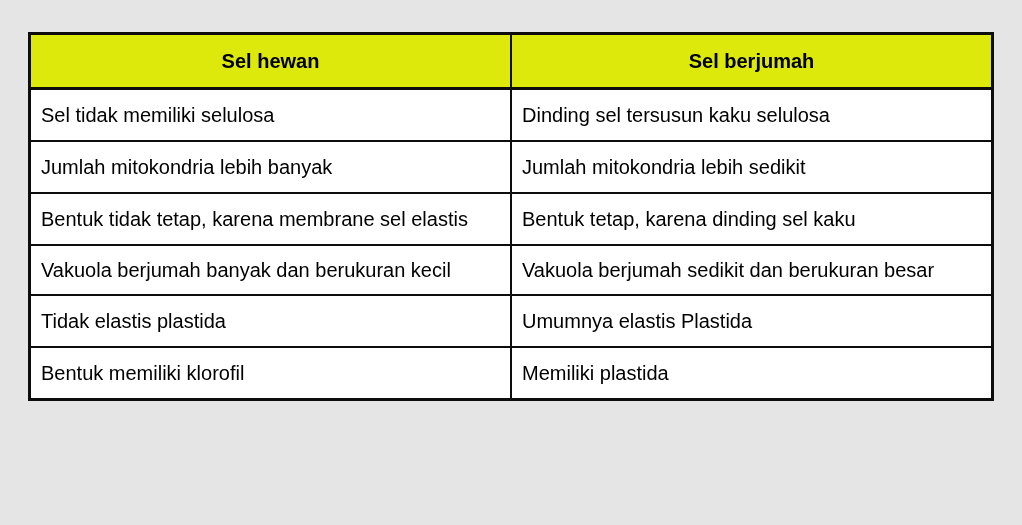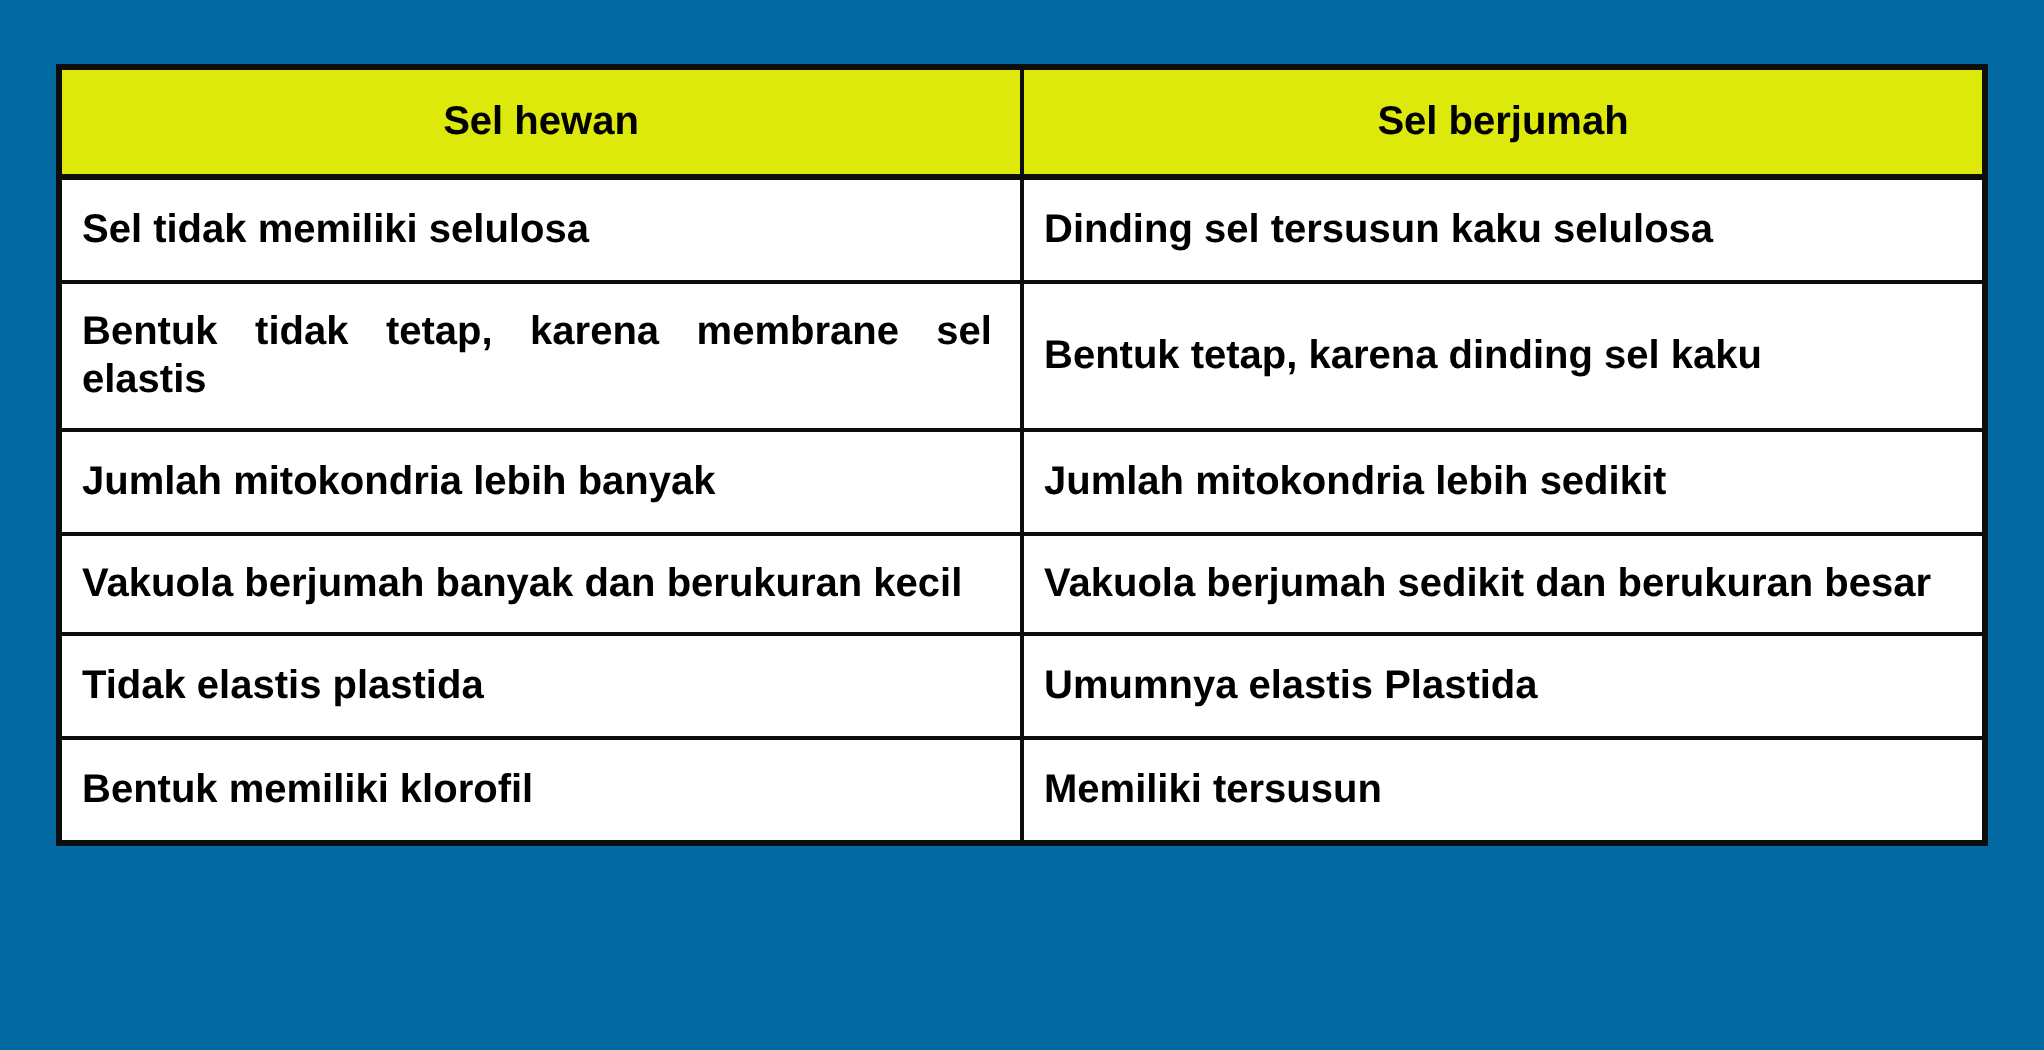--- a/index.html
+++ b/index.html
@@ -8,21 +8,21 @@
     background: #ffffff;
     width: 1022px;
     height: 525px;
     font-family: "Liberation Sans", "DejaVu Sans", sans-serif;
     overflow: hidden;
   }
   .page {
     position: relative;
     width: 1022px;
     height: 525px;
-    background: #0369a1;
+    background: #e5e5e5;
   }
   .table-wrap {
     position: absolute;
     left: 28px;
     top: 32px;
     width: 966px;
   }
   table.compare-table {
     width: 100%;
     border-collapse: collapse;
@@ -38,21 +38,21 @@
   table.compare-table th {
     height: 48px;
     font-size: 20px;
     font-weight: bold;
     text-align: center;
     padding: 2px 10px;
     border-bottom-width: 3px;
   }
   table.compare-table td {
     font-size: 20px;
-    font-weight: bold;
+    font-weight: normal;
     line-height: 24px;
     padding: 12px 14px 12px 10px;
     text-align: justify;
     text-justify: inter-word;
     background: #ffffff;
   }
   td.single { height: 26px; }
 </style>
 </head>
 <body>
@@ -65,35 +65,35 @@
           <th class="hdr" style="background: rgb(220, 233, 10);">Sel hewan</th>
           <th class="hdr" style="background: rgb(220, 233, 10);">Sel berjumah</th>
         </tr>
       </thead>
       <tbody>
         <tr>
           <td class="single">Sel tidak memiliki selulosa</td>
           <td class="single">Dinding sel tersusun kaku selulosa</td>
         </tr>
         <tr>
+          <td class="single">Jumlah mitokondria lebih banyak</td>
+          <td class="single">Jumlah mitokondria lebih sedikit</td>
+        </tr>
+        <tr>
           <td>Bentuk tidak tetap, karena membrane sel elastis</td>
           <td class="single">Bentuk tetap, karena dinding sel kaku</td>
-        </tr>
-        <tr>
-          <td class="single">Jumlah mitokondria lebih banyak</td>
-          <td class="single">Jumlah mitokondria lebih sedikit</td>
         </tr>
         <tr>
           <td>Vakuola berjumah banyak dan berukuran kecil</td>
           <td>Vakuola berjumah sedikit dan berukuran besar</td>
         </tr>
         <tr>
           <td class="single">Tidak elastis plastida</td>
           <td class="single">Umumnya elastis Plastida</td>
         </tr>
         <tr>
           <td class="single">Bentuk memiliki klorofil</td>
-          <td class="single">Memiliki tersusun</td>
+          <td class="single">Memiliki plastida</td>
         </tr>
       </tbody>
     </table>
   </div>
 </div>
 
 </body></html>

